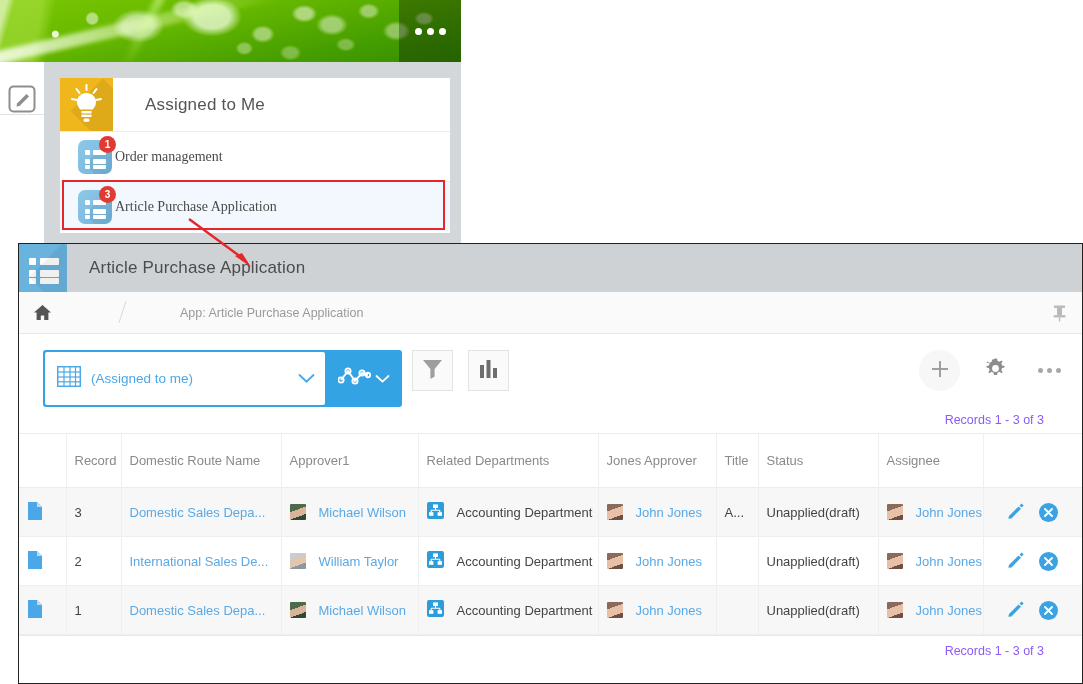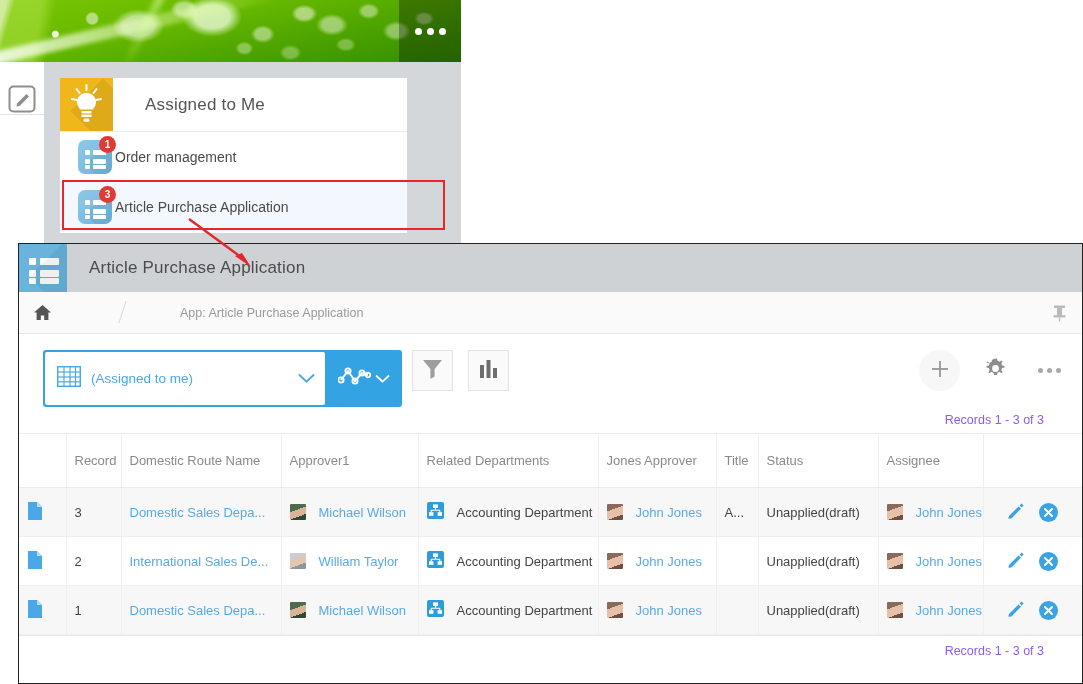--- a/index.html
+++ b/index.html
@@ -46,38 +46,38 @@
     background:linear-gradient(180deg,rgba(220,255,170,.55),rgba(255,255,255,0));
     transform:rotate(27deg);filter:blur(2.5px);}
   .banner-menu{position:absolute;right:0;top:0;width:62px;height:62px;
     background:rgba(0,0,0,.30);display:flex;align-items:center;justify-content:center;gap:5px;}
   .banner-menu i{width:7px;height:7px;border-radius:50%;background:#fff;display:block;}
 
   .left-rail{position:absolute;left:0;top:62px;width:44px;height:181px;background:#fff;}
   .left-rail .edit-sq{position:absolute;left:7px;top:22px;}
   .rail-div{position:absolute;left:0;top:52px;width:44px;height:1px;background:#e2e2e2;}
 
-  .widget{position:absolute;left:60px;top:78px;width:347px;height:155px;background:#fff;}
+  .widget{position:absolute;left:60px;top:78px;width:390px;height:155px;background:#fff;}
   .widget-head{height:53px;display:flex;align-items:center;}
   .bulb{width:53px;height:53px;background:#f0b71c;position:relative;flex:none;overflow:hidden;}
   .bulb-shadow{position:absolute;left:20px;top:10px;width:46px;height:46px;background:rgba(0,0,0,.07);transform:rotate(45deg);}
   .widget-title{font-size:17px;color:#555;padding-left:32px;letter-spacing:.2px;}
   .widget-row{height:50px;display:flex;align-items:center;padding-left:18px;box-sizing:border-box;position:relative;
     border-top:1px solid #ececec;}
   .widget-row.sel{background:#f2f8fd;}
   .app-ico{position:relative;width:34px;height:34px;flex:none;}
   .app-ico .sq{position:absolute;left:0;top:0;width:34px;height:34px;border-radius:7px;
     background:linear-gradient(135deg,#8fc8e8,#6fb4dd);overflow:hidden;}
   .app-ico .sq:after{content:"";position:absolute;left:14px;top:6px;width:36px;height:36px;background:rgba(0,0,0,.06);transform:rotate(45deg);}
   .app-ico .ln{position:absolute;background:#fff;border-radius:1px;}
   .app-ico .bl{width:5px;height:5px;left:7px;}
   .app-ico .br{width:13px;height:5px;left:15px;}
   .badge{position:absolute;left:21px;top:-4px;width:17px;height:17px;border-radius:50%;background:#e03b33;
     color:#fff;font-size:10px;line-height:17px;text-align:center;font-weight:bold;z-index:3;}
-  .widget-row .lbl{font-size:14px;color:#4a4a4a;margin-left:3px;}
+  .widget-row .lbl{font-size:14px;color:#4a4a4a;margin-left:3px;font-family:Liberation Serif, serif;}
   .sel-box{position:absolute;left:62px;top:180px;width:383px;height:50px;border:2px solid #e4272a;box-sizing:border-box;z-index:6;}
 
   
   .arrow{position:absolute;left:185px;top:215px;width:120px;height:60px;z-index:30;pointer-events:none;}
 
   
   .appwin{position:absolute;left:18px;top:243px;width:1065px;height:441px;background:#fff;
     border:1px solid #222;box-sizing:border-box;}
 
   .app-header{height:48px;background:#cfd2d4;display:flex;align-items:center;position:relative;}

